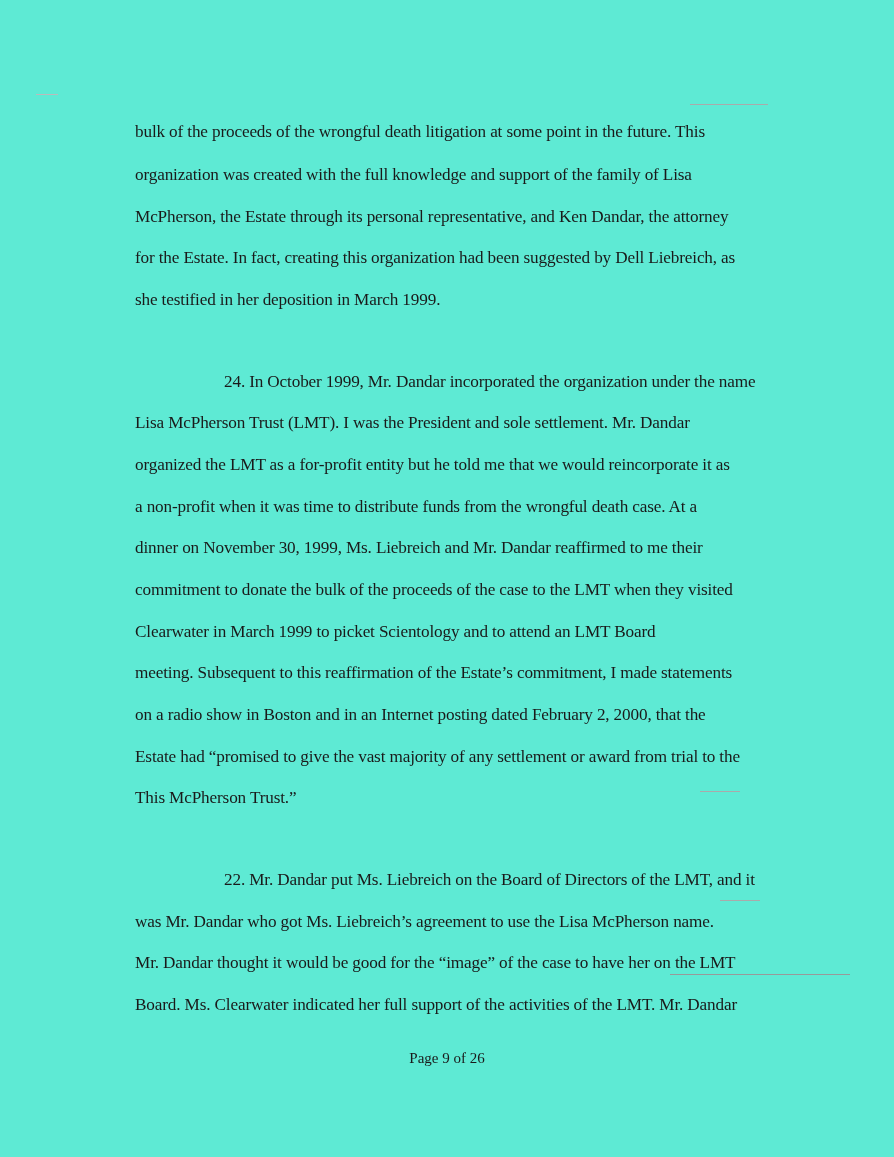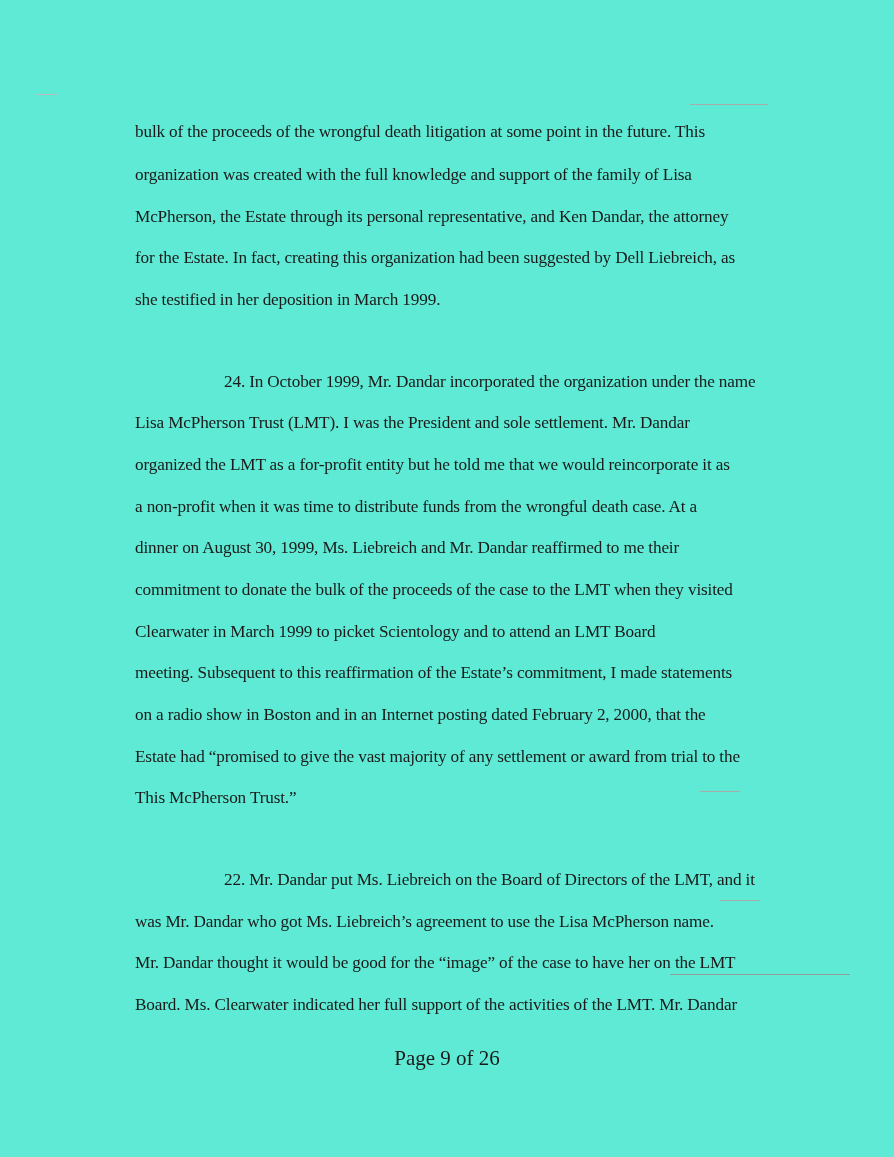--- a/index.html
+++ b/index.html
@@ -31,21 +31,21 @@
       white-space: nowrap;
       letter-spacing: -0.15px;
     }
     .indent { left: 188px; margin-left: 36px; }
     .footer {
       position: absolute;
       top: 1048px;
       left: 0;
       width: 894px;
       text-align: center;
-      font-size: 21px;
+      font-size: 15px;
       line-height: 20px;
     }
     .speck {
       position: absolute;
       background: #777;
       height: 1px;
     }
   </style>
 </head>
 <body>
@@ -58,21 +58,21 @@
     <div class="line" style="top:207px">McPherson, the Estate through its personal representative, and Ken Dandar, the attorney</div>
     <div class="line" style="top:248px">for the Estate.  In fact, creating this organization had been suggested by Dell Liebreich, as</div>
     <div class="line" style="top:290px">she testified in her deposition in March 1999.</div>
   </div>
 
   <div>
     <div class="line indent" style="top:372px">24.  In October 1999, Mr. Dandar incorporated the organization under the name</div>
     <div class="line" style="top:413px">Lisa McPherson Trust (LMT).   I was the President and sole settlement.  Mr. Dandar</div>
     <div class="line" style="top:455px">organized the LMT as a for-profit entity but he told me that we would reincorporate it as</div>
     <div class="line" style="top:497px">a non-profit when it was time to distribute funds from the wrongful death case.  At a</div>
-    <div class="line" style="top:538px">dinner on August 30, 1999, Ms. Liebreich and Mr. Dandar reaffirmed to me their</div>
+    <div class="line" style="top:538px">dinner on November 30, 1999, Ms. Liebreich and Mr. Dandar reaffirmed to me their</div>
     <div class="line" style="top:580px">commitment to donate the bulk of the proceeds of the case to the LMT when they visited</div>
     <div class="line" style="top:622px">Clearwater in March 1999 to picket Scientology and to attend an LMT Board</div>
     <div class="line" style="top:663px">meeting.   Subsequent to this reaffirmation of the Estate’s commitment, I made statements</div>
     <div class="line" style="top:705px">on a radio show in Boston and in an Internet posting dated February 2, 2000, that the</div>
     <div class="line" style="top:747px">Estate had “promised to give the vast majority of any settlement or award from trial to the</div>
     <div class="line" style="top:788px">This McPherson Trust.”</div>
   </div>
 
   <div>
     <div class="line indent" style="top:870px">22.  Mr. Dandar put Ms. Liebreich on the Board of Directors of the LMT, and it</div>

